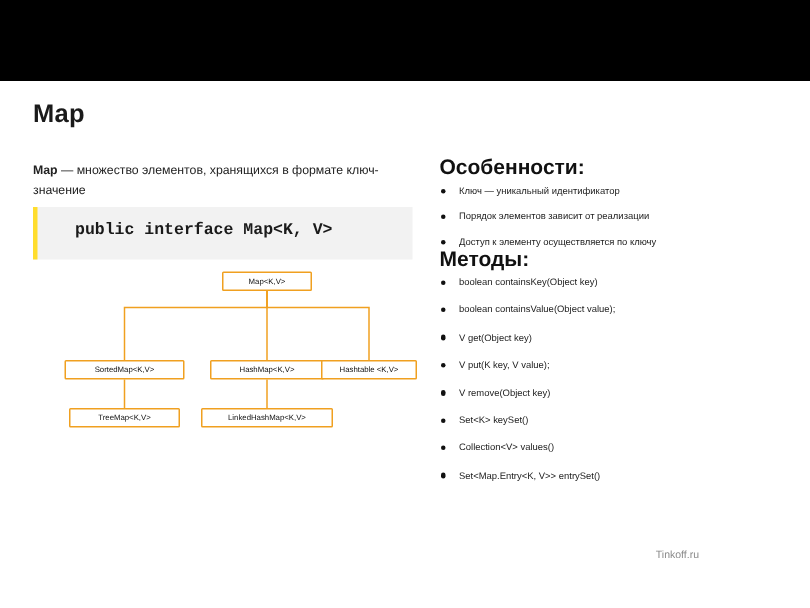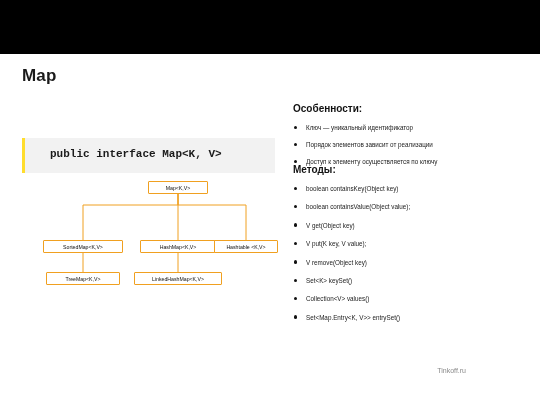--- a/index.html
+++ b/index.html
@@ -96,21 +96,21 @@
     height: 13px;
     white-space: nowrap;
     box-sizing: border-box;
     border-radius: 1px;
   }
   .connectors { position: absolute; left: 0; top: 0; }
 
   
   .rcol-head {
     position: absolute;
-    font-size: 10px;
+    font-size: 14px;
     font-weight: bold;
     color: #111111;
   }
   #features-heading { left: 293px; top: 103px; }
   #methods-heading { left: 293px; top: 164px; }
 
   .bullets {
     position: absolute;
     left: 293px;
     width: 236px;
@@ -170,20 +170,23 @@
 </style>
 </head>
 <body>
 
 <div class="slide">
 
   <div class="topbar"></div>
 
   <div class="title">Map</div>
 
+  <div class="lead">
+    <span class="bold">Map</span><span class="thin"> — множество элементов, хранящихся в формате ключ-значение</span>
+  </div>
 
   <div class="codebox">
     <div class="code">public interface Map&lt;K, V&gt;</div>
   </div>
 
   <div class="diagram">
     <svg class="connectors" width="260" height="115">
 
       <path d="M160,14 L160,25 L65,25 L65,60" stroke="#f0a020" stroke-width="1" fill="none"></path>
 

